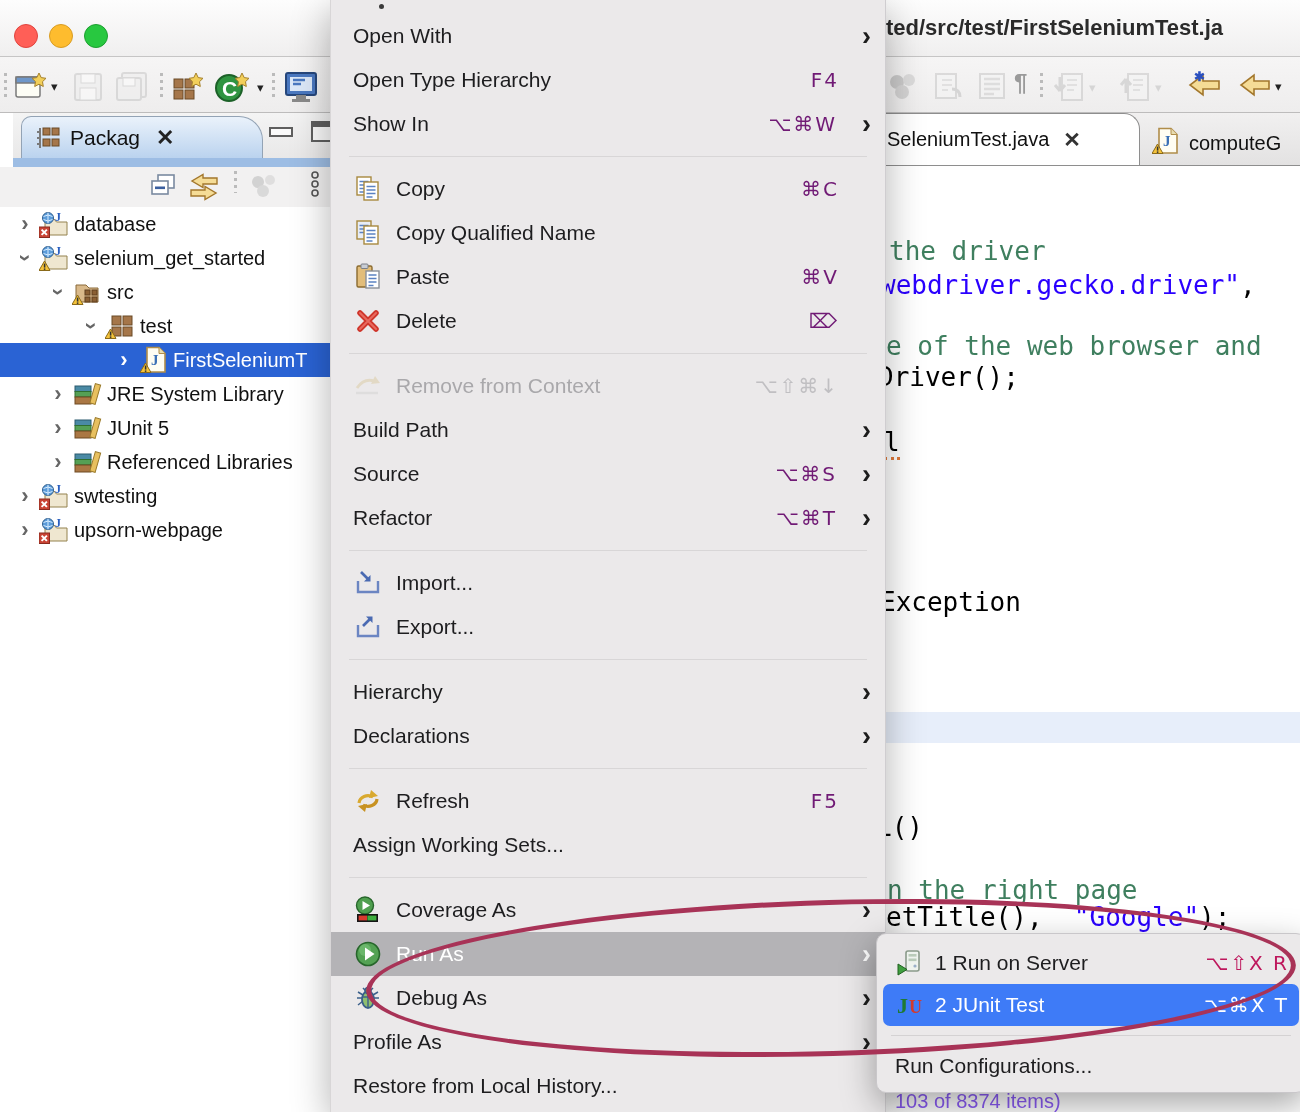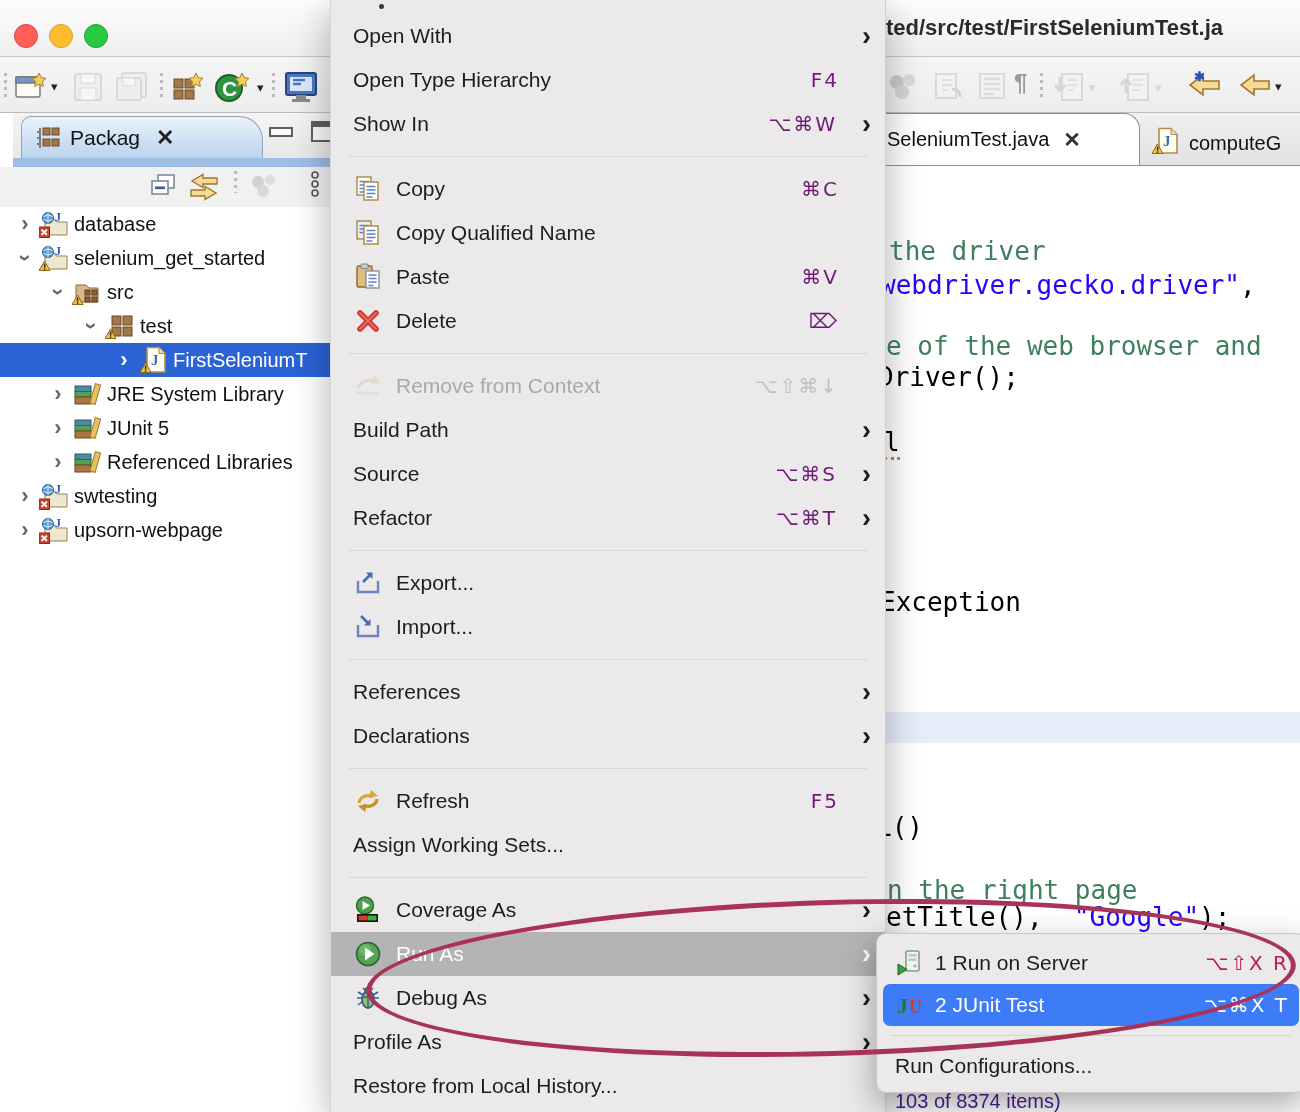--- a/index.html
+++ b/index.html
@@ -56,21 +56,21 @@
                display:flex;align-items:center;padding-left:86px;box-sizing:border-box;font-size:20px;color:#111;}
   .etab-active .tclose{font-size:21px;font-weight:bold;color:#333;margin-left:14px;}
   .etab2{position:absolute;left:822px;top:8px;height:44px;display:flex;align-items:center;font-size:20px;color:#111;}
   .etab2 .tlabel{margin-left:10px;}
   .codeline{position:absolute;font-family:"DejaVu Sans Mono",monospace;font-size:26px;white-space:pre;}
   .codeline .cm{color:#3f7f5f;}
   .codeline .str{color:#2a00ff;}
   .codeline .pl{color:#000;}
   .codeline .errline{border-bottom:3px dotted #e0793a;}
   .curline{position:absolute;left:548px;top:599px;right:0;height:31px;background:#e7eefa;}
-  .statustext{position:absolute;left:565px;top:977px;font-size:20px;color:#4c1d95;}
+  .statustext{position:absolute;left:565px;top:977px;font-size:20px;color:#8b5cf6;}
   
   .cmenu{position:absolute;left:330px;top:0;width:556px;height:1112px;background:#ebe9ea;
          border-left:1px solid #d8d6d7;border-right:1px solid #cfcdd0;
          box-shadow:0 10px 36px rgba(0,0,0,.3);z-index:10;box-sizing:border-box;padding-top:14px;}
   .pdot{position:absolute;left:48px;top:4px;width:5px;height:5px;border-radius:50%;background:#3a3a3a;}
   .mi{height:44px;display:flex;align-items:center;padding:0 14px 0 22px;font-size:21px;color:#1d1d1f;}
   .mi .ic{width:30px;height:28px;margin-right:13px;display:flex;align-items:center;justify-content:center;flex:none;}
   .mi .sc{margin-left:auto;color:#701a75;font-size:20px;letter-spacing:2px;
           font-family:"DejaVu Sans",sans-serif;}
   .mi .chev{width:18px;margin-left:16px;color:#1c1c1c;font-size:27px;font-weight:600;text-align:right;line-height:1;}
@@ -551,39 +551,39 @@
       <div class="mi">
         <span>Refactor</span>
         <span class="sc">⌥⌘T</span>
         <span class="chev">›</span>
       </div>
       <div class="msep"></div>
       <div class="mi">
         <span class="ic">
           <svg width="28" height="26" viewBox="0 0 28 26">
             <path d="M4 11 v11 h20 V11" fill="none" stroke="#6b85c2" stroke-width="2.4"></path>
+            <path d="M7 2 l8 8" stroke="#4a6ab2" stroke-width="2.6"></path>
+            <polygon points="16.5,11.5 16.5,5 10,11.5" fill="#4a6ab2"></polygon>
+          </svg>
+        </span>
+        <span>Import...</span>
+      </div>
+      <div class="mi">
+        <span class="ic">
+          <svg width="28" height="26" viewBox="0 0 28 26">
+            <path d="M4 11 v11 h20 V11" fill="none" stroke="#6b85c2" stroke-width="2.4"></path>
             <path d="M9 12 l8 -8" stroke="#4a6ab2" stroke-width="2.6"></path>
             <polygon points="12,2.5 18.5,2.5 18.5,9" fill="#4a6ab2"></polygon>
           </svg>
         </span>
         <span>Export...</span>
       </div>
-      <div class="mi">
-        <span class="ic">
-          <svg width="28" height="26" viewBox="0 0 28 26">
-            <path d="M4 11 v11 h20 V11" fill="none" stroke="#6b85c2" stroke-width="2.4"></path>
-            <path d="M7 2 l8 8" stroke="#4a6ab2" stroke-width="2.6"></path>
-            <polygon points="16.5,11.5 16.5,5 10,11.5" fill="#4a6ab2"></polygon>
-          </svg>
-        </span>
-        <span>Import...</span>
-      </div>
       <div class="msep"></div>
       <div class="mi">
-        <span>References</span>
+        <span>Hierarchy</span>
         <span class="chev" style="margin-left: auto;">›</span>
       </div>
       <div class="mi">
         <span>Declarations</span>
         <span class="chev" style="margin-left: auto;">›</span>
       </div>
       <div class="msep"></div>
       <div class="mi noarrow">
         <span class="ic">
           <svg width="28" height="26" viewBox="0 0 28 26">

